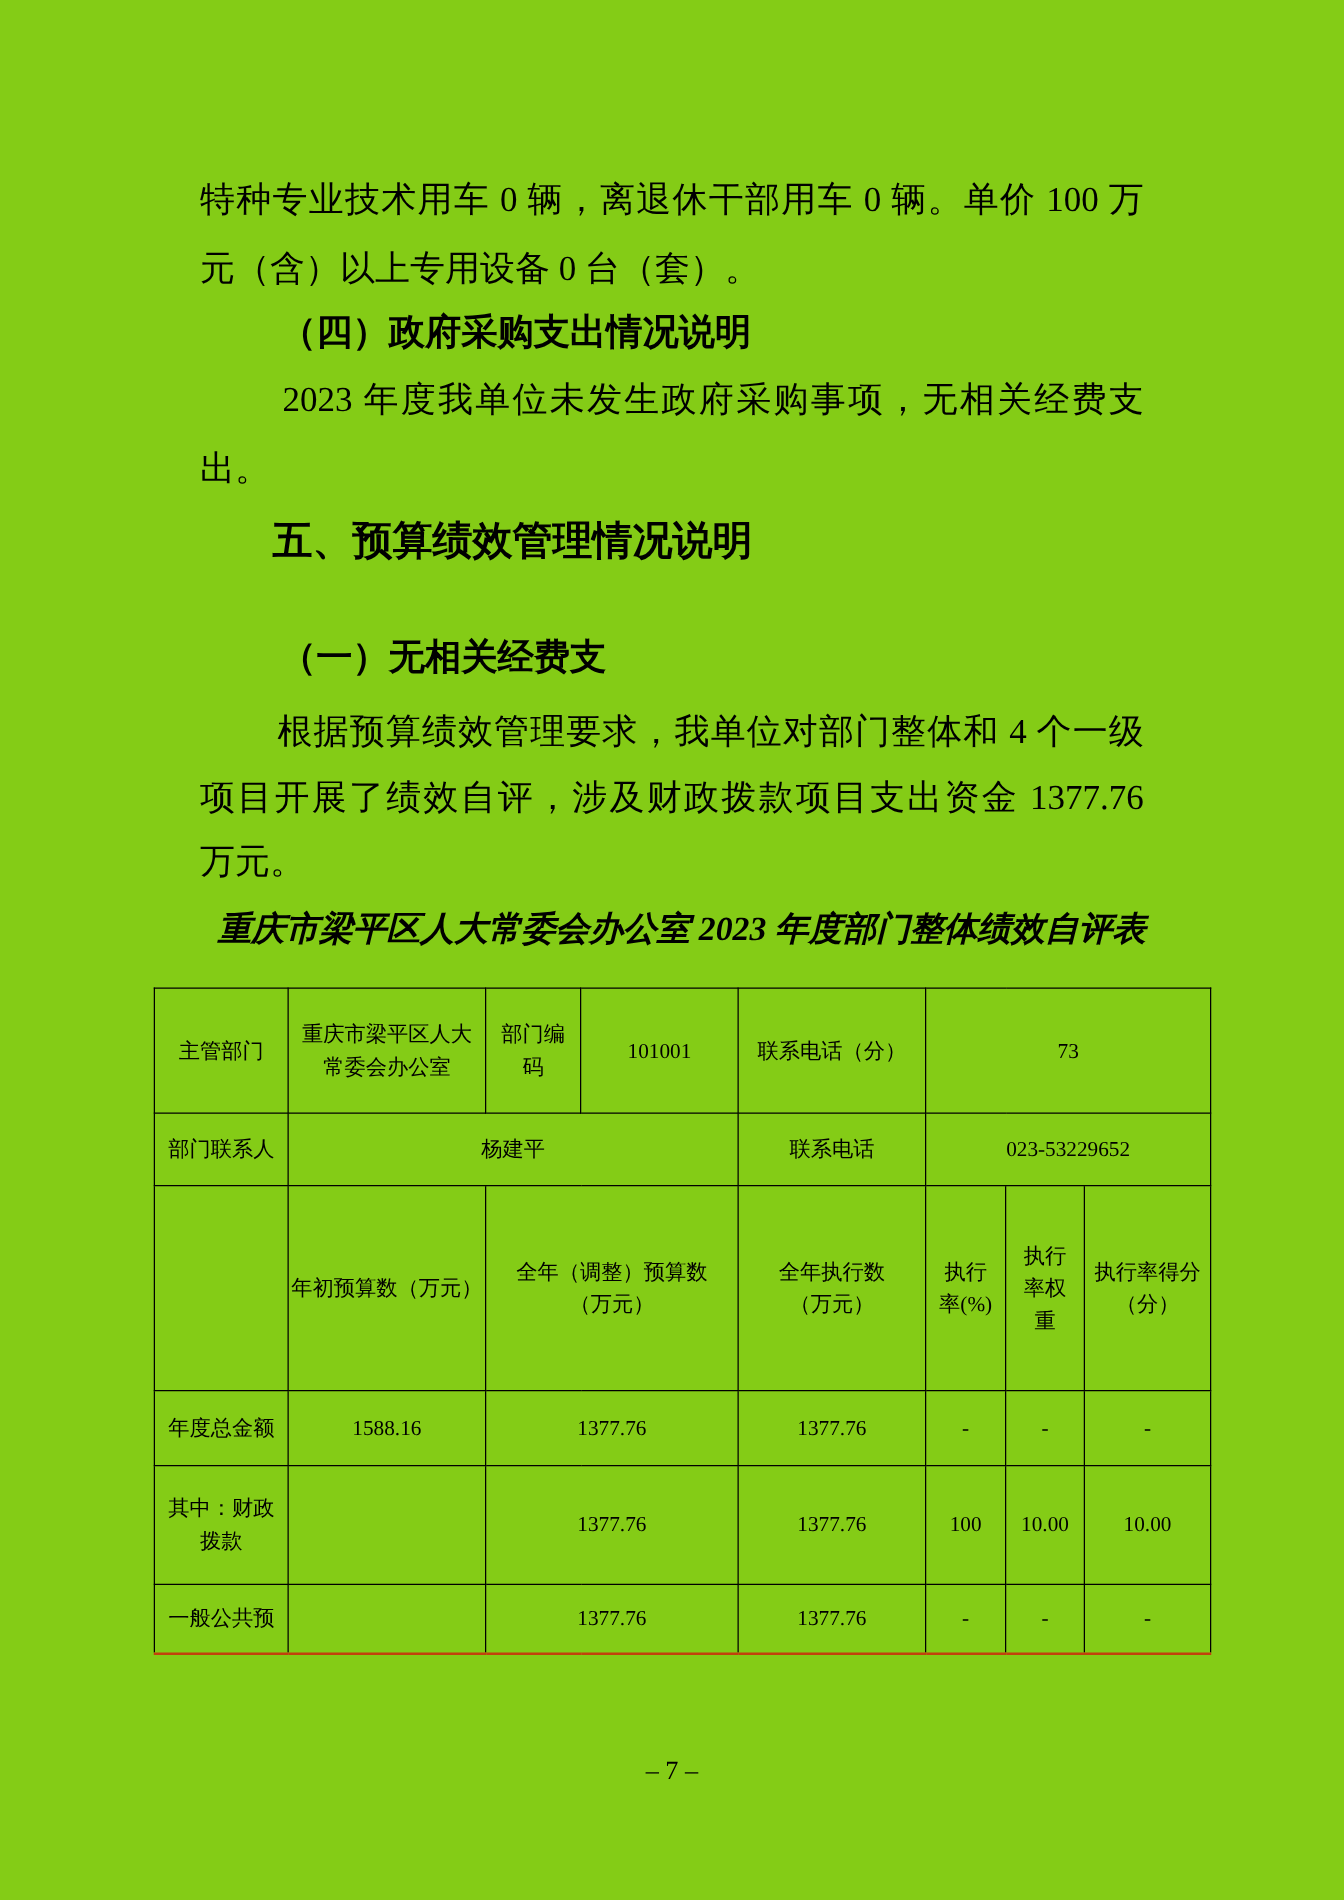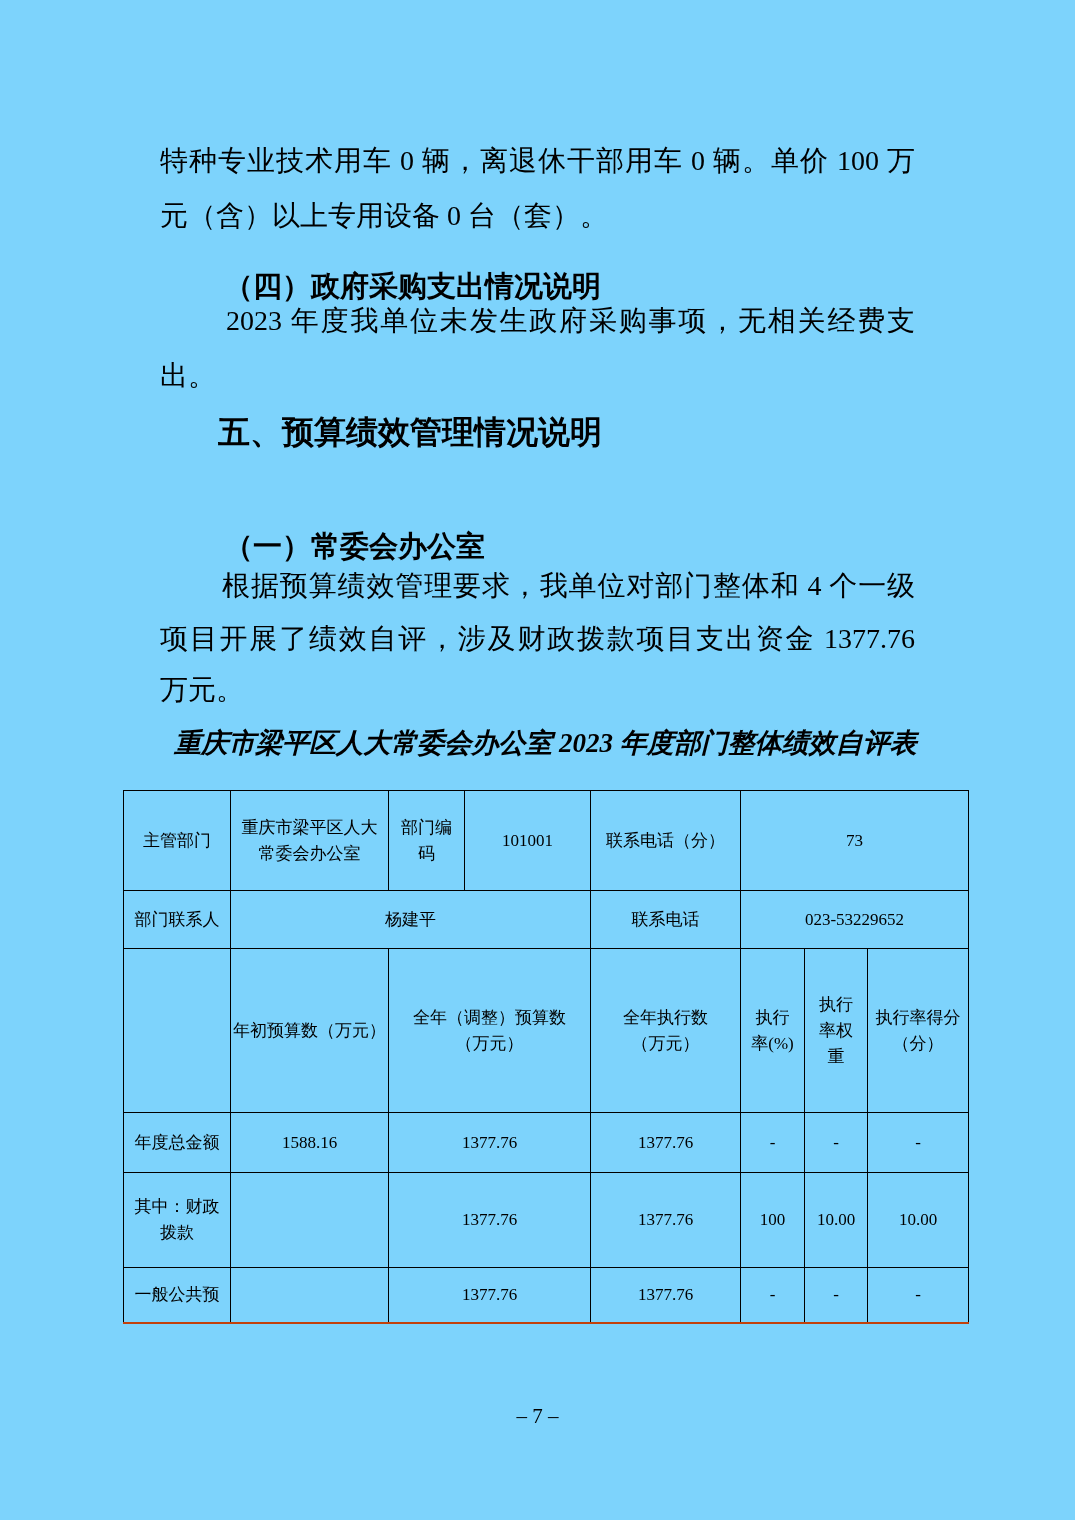--- a/index.html
+++ b/index.html
@@ -2,21 +2,21 @@
 <html><head>
 <meta charset="utf-8">
 <style>
   * { box-sizing: border-box; margin: 0; padding: 0; }
   html, body { background: #e8e8e8; }
   .page {
     position: relative;
     width: 1075px;
     height: 1520px;
     margin: 0 auto;
-    background: #7dd3fc;
+    background: #84cc16;
     color: #000000;
     font-family: "Liberation Serif", "DejaVu Serif", serif;
     overflow: hidden;
   }
   .bodyline {
     position: absolute;
     left: 160px;
     width: 755px;
     font-size: 28px;
     line-height: 40px;
@@ -30,21 +30,21 @@
   .heading-kai {
     font-weight: bold;
     font-size: 29px;
   }
   .heading-hei {
     font-weight: bold;
     font-size: 32px;
     font-family: "Liberation Sans", "DejaVu Sans", sans-serif;
   }
   .ind58 { text-indent: 58px; }
-  .ind64 { text-indent: 64px; margin-top: 20px; }
+  .ind64 { text-indent: 64px; }
   .table-title {
     position: absolute;
     left: 123px;
     top: 724px;
     width: 845px;
     text-align: center;
     font-weight: bold;
     font-size: 27px;
     line-height: 38px;
     white-space: nowrap;
@@ -91,21 +91,21 @@
   <div class="bodyline fill" style="top:141px">特种专业技术用车 0 辆，离退休干部用车 0 辆。单价 100 万</div>
   <div class="bodyline" style="top:196px">元（含）以上专用设备 0 台（套）。</div>
 
   <div class="bodyline heading-kai ind64" style="top:246px">（四）政府采购支出情况说明</div>
 
   <div class="bodyline fill" style="top:301px; text-indent:66px">2023 年度我单位未发生政府采购事项，无相关经费支</div>
   <div class="bodyline" style="top:356px">出。</div>
 
   <div class="bodyline heading-hei ind58" style="top:412px">五、预算绩效管理情况说明</div>
 
-  <div class="bodyline heading-kai ind64" style="top:506px">（一）常委会办公室</div>
+  <div class="bodyline heading-kai ind64" style="top:506px">（一）无相关经费支</div>
 
   <div class="bodyline fill" style="top:566px; text-indent:62px">根据预算绩效管理要求，我单位对部门整体和 4 个一级</div>
   <div class="bodyline fill" style="top:619px">项目开展了绩效自评，涉及财政拨款项目支出资金 1377.76</div>
   <div class="bodyline" style="top:670px">万元。</div>
 
   <div class="table-title">重庆市梁平区人大常委会办公室 2023 年度部门整体绩效自评表</div>
 
   <table class="selfeval">
     <colgroup>
       <col style="width:107px">

